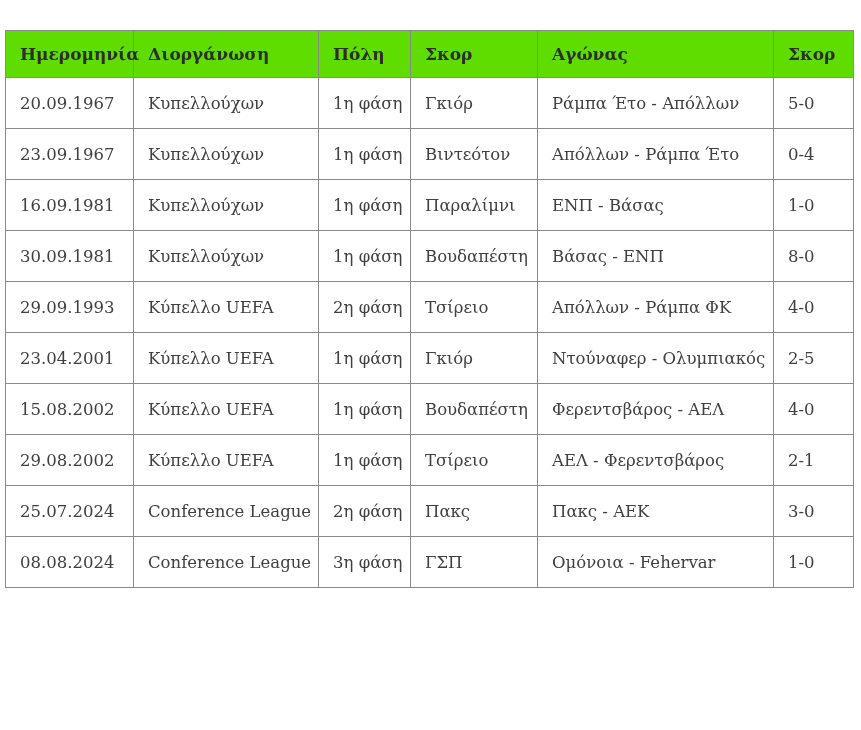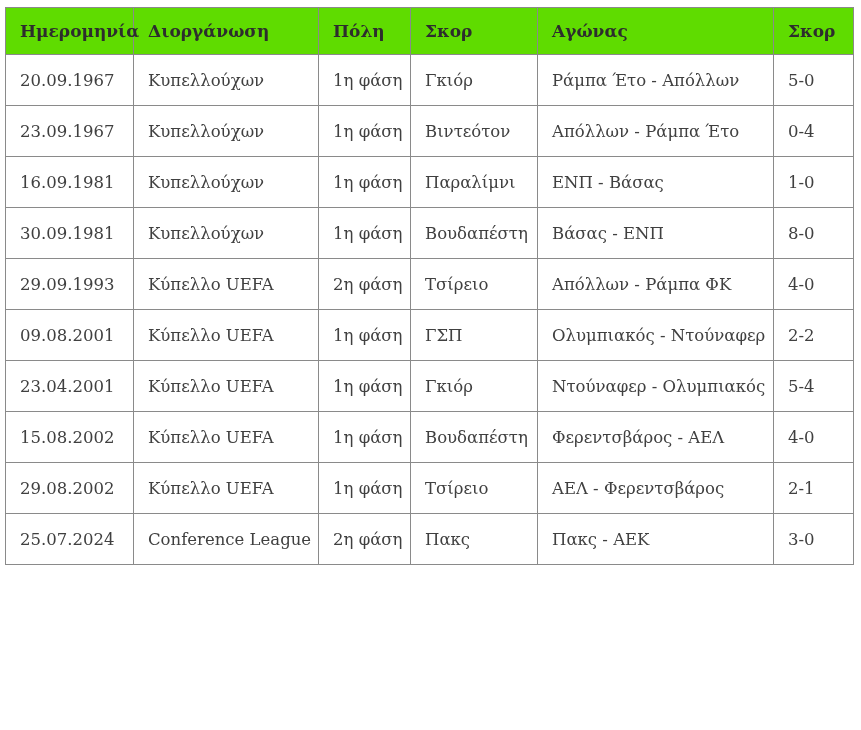--- a/index.html
+++ b/index.html
@@ -8,20 +8,21 @@
     background: #ffffff;
   }
   .wrap {
     padding: 7px 8px 8px 5px;
   }
   table.matches {
     border-collapse: collapse;
     table-layout: fixed;
     width: 848px;
     font-family: "DejaVu Serif", serif;
+    margin-top: 23px;
   }
   table.matches col:nth-child(1) { width: 128px; }
   table.matches col:nth-child(2) { width: 185px; }
   table.matches col:nth-child(3) { width: 92px;  }
   table.matches col:nth-child(4) { width: 127px; }
   table.matches col:nth-child(5) { width: 236px; }
   table.matches col:nth-child(6) { width: 80px;  }
   table.matches th,
   table.matches td {
     border: 1px solid #8a8a8a;
@@ -102,34 +103,26 @@
         </tr>
         <tr>
           <td>29.09.1993</td>
           <td>Κύπελλο UEFA</td>
           <td>2η φάση</td>
           <td>Τσίρειο</td>
           <td>Απόλλων - Ράμπα ΦΚ</td>
           <td>4-0</td>
         </tr>
         <tr>
-          <td>09.08.2001</td>
-          <td>Κύπελλο UEFA</td>
-          <td>1η φάση</td>
-          <td>ΓΣΠ</td>
-          <td>Ολυμπιακός - Ντούναφερ</td>
-          <td>2-2</td>
-        </tr>
-        <tr>
           <td>23.04.2001</td>
           <td>Κύπελλο UEFA</td>
           <td>1η φάση</td>
           <td>Γκιόρ</td>
           <td>Ντούναφερ - Ολυμπιακός</td>
-          <td>5-4</td>
+          <td>2-5</td>
         </tr>
         <tr>
           <td>15.08.2002</td>
           <td>Κύπελλο UEFA</td>
           <td>1η φάση</td>
           <td>Βουδαπέστη</td>
           <td>Φερεντσβάρος - ΑΕΛ</td>
           <td>4-0</td>
         </tr>
         <tr>
@@ -141,15 +134,23 @@
           <td>2-1</td>
         </tr>
         <tr>
           <td>25.07.2024</td>
           <td>Conference League</td>
           <td>2η φάση</td>
           <td>Πακς</td>
           <td>Πακς - ΑΕΚ</td>
           <td>3-0</td>
         </tr>
+        <tr>
+          <td>08.08.2024</td>
+          <td>Conference League</td>
+          <td>3η φάση</td>
+          <td>ΓΣΠ</td>
+          <td>Ομόνοια - Fehervar</td>
+          <td>1-0</td>
+        </tr>
       </tbody>
   </table>
 </div>
 
 </body></html>

